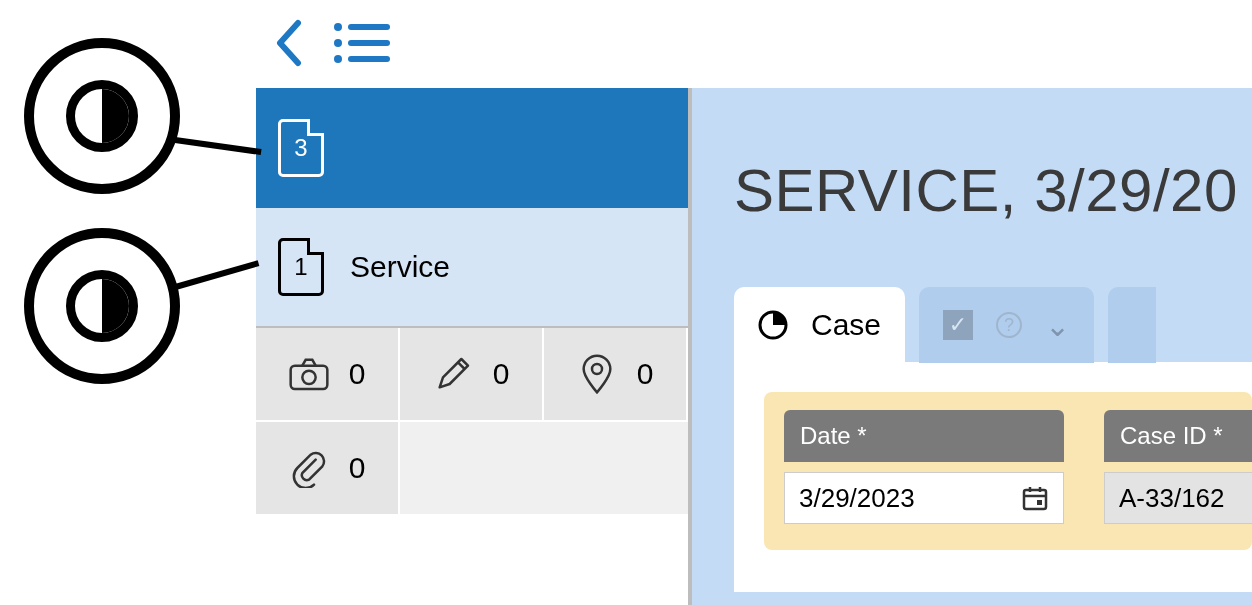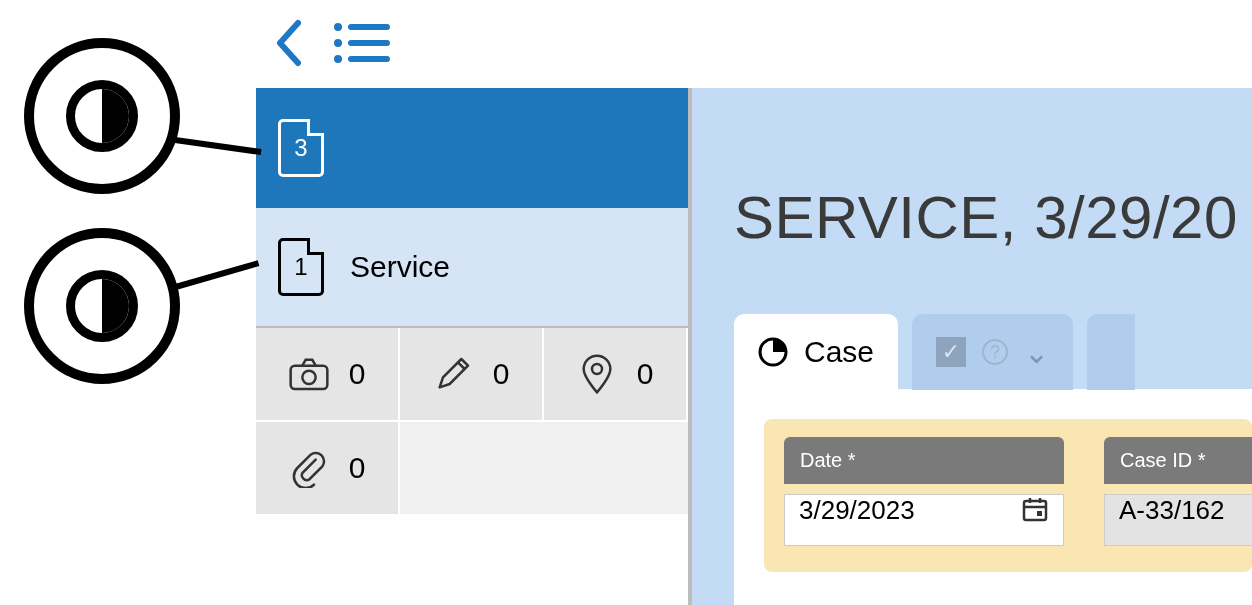--- a/index.html
+++ b/index.html
@@ -101,41 +101,41 @@
     border-bottom: 2px solid #fff;
   }
   .main {
     position: absolute;
     left: 690px;
     top: 88px;
     right: 0;
     bottom: 0;
     background: #c3dbf5;
     border-left: 2px solid #bdbdbd;
-    padding: 95px 0 0 42px;
+    padding: 68px 0 0 42px;
   }
   .page-title {
     font-size: 60px;
     font-weight: 400;
     color: #3a3a3a;
     letter-spacing: 0.5px;
     white-space: nowrap;
   }
   .page-title .date-part {
     font-weight: 300;
   }
   .tabs {
     display: flex;
     gap: 14px;
     margin-top: 62px;
   }
   .tab {
     display: flex;
     align-items: center;
-    gap: 16px;
+    gap: 23px;
     height: 76px;
     padding: 0 24px;
     border-radius: 10px 10px 0 0;
     font-size: 30px;
     cursor: pointer;
   }
   .tab.active {
     background: #fff;
     color: #000;
   }
@@ -180,30 +180,30 @@
     gap: 40px;
   }
   .field {
     display: flex;
     flex-direction: column;
     gap: 10px;
   }
   .field-label {
     background: #7a7a7a;
     color: #fff;
-    font-size: 20px;
+    font-size: 24px;
     padding: 12px 16px;
     border-radius: 6px 6px 0 0;
     width: 280px;
     white-space: nowrap;
   }
   .field-label.narrow { width: 160px; }
   .field-input {
     display: flex;
-    align-items: flex-start;
+    align-items: center;
     background: #fff;
     border: 1px solid #ccc;
     height: 52px;
     padding: 0 14px;
     font-size: 26px;
     width: 280px;
     justify-content: space-between;
   }
   .field-input.readonly {
     background: #e3e3e3;

